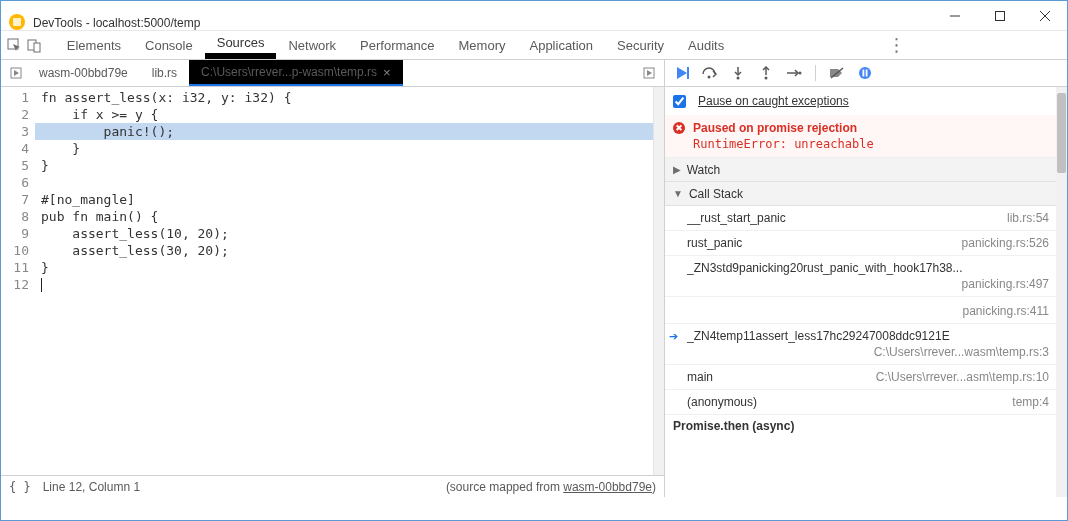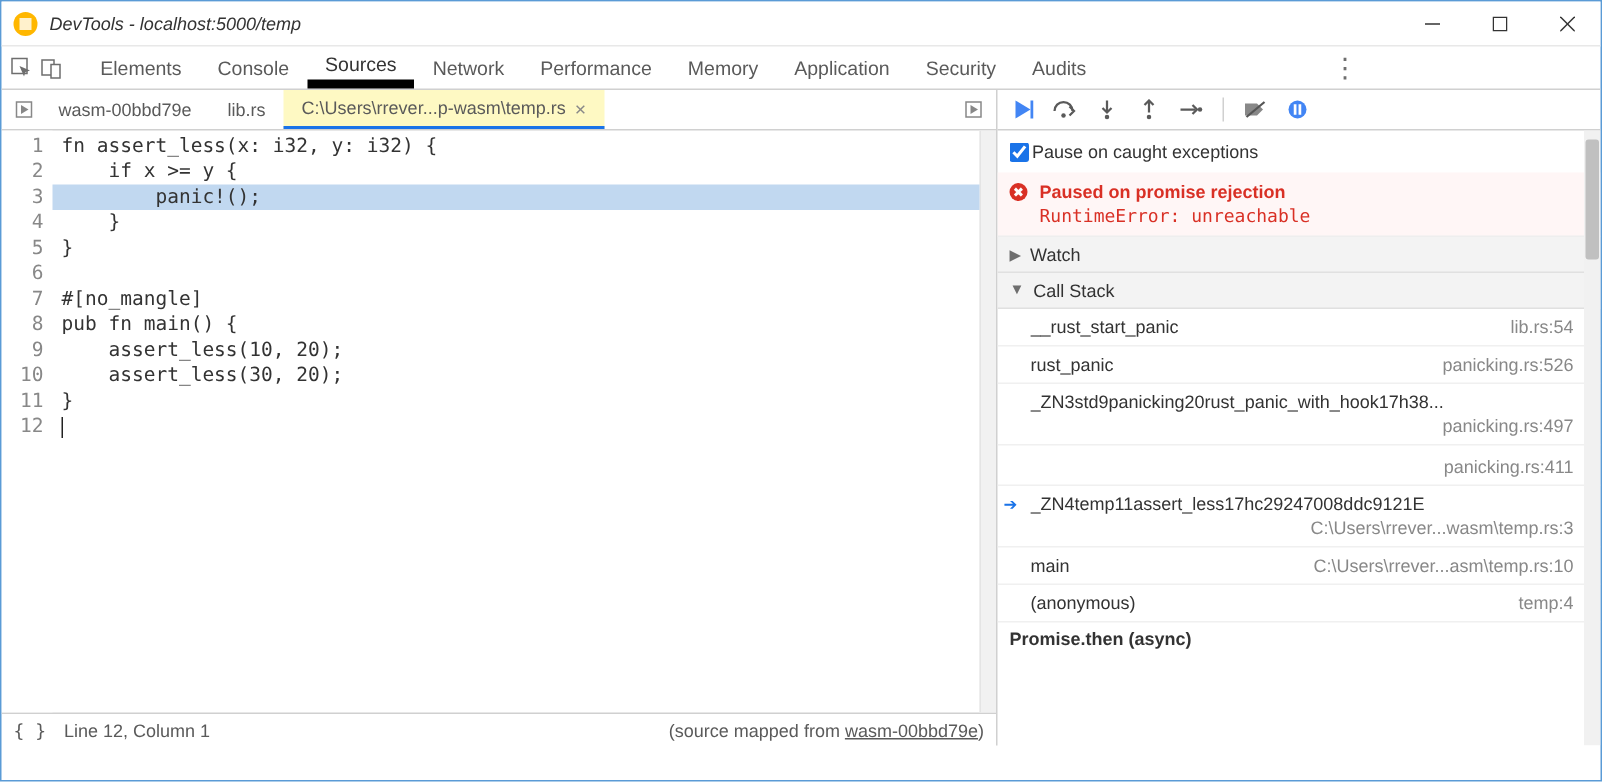--- a/index.html
+++ b/index.html
@@ -1,38 +1,38 @@
 <!DOCTYPE html>
 <html><head>
 <meta charset="utf-8">
 <style>
 * { box-sizing: border-box; margin: 0; padding: 0; }
 body { font-family: "Segoe UI", Arial, sans-serif; font-size: 12px; color: #333; background: #fff; width: 1068px; height: 521px; overflow: hidden; border: 1px solid #5a9bd6; }
-.titlebar { height: 30px; background: #fff; display: flex; align-items: center; padding: 0 0 0 8px; border-bottom: 1px solid #e8e8e8; font-style: italic; }
+.titlebar { height: 30px; background: #fff; display: flex; align-items: flex-end; padding: 0 0 0 8px; border-bottom: 1px solid #e8e8e8; }
 .titlebar .icon { width: 16px; height: 16px; border-radius: 50%; background: #ffb700; margin-right: 8px; display:flex; align-items:center; justify-content:center;}
 .titlebar .title { font-size: 12px; color: #333; flex: 1; }
 .titlebar .winbtns { display: flex; }
 .titlebar .winbtn { width: 45px; height: 29px; display: flex; align-items: center; justify-content: center; font-size: 14px; cursor: pointer; }
 
 .tabbar { height: 29px; display: flex; align-items: center; border-bottom: 1px solid #d0d0d0; padding-left: 4px; }
 .tabbar .tbtn { width: 22px; height: 22px; display: flex; align-items: center; justify-content: center; color: #6e6e6e; cursor: pointer; margin-right: 2px; }
 .tabbar .spacer { width: 12px; }
 .tabbar .tab { height: 28px; display: flex; align-items: center; padding: 0 12px; color: #5a5a5a; cursor: pointer; font-size: 13px; }
 .tabbar .tab.active { color: #333; border-bottom: 6px solid #000000; }
 .tabbar .right { margin-left: auto; display:flex; align-items:center; padding-right:10px;}
 .tabbar .more { font-size: 18px; color: #6e6e6e; cursor: pointer; padding: 0 8px;}
 
 .content { display: flex; height: 437px; }
 .left { width: 664px; display: flex; flex-direction: column; border-right: 1px solid #d0d0d0; }
 .right { width: 402px; display: flex; flex-direction: column; }
 
 .filetabs { height: 27px; display: flex; align-items: center; border-bottom: 1px solid #d0d0d0; padding: 0 4px; }
 .filetabs .ficon { width: 22px; height: 22px; display: flex; align-items: center; justify-content: center; color: #6e6e6e; cursor: pointer; }
 .filetabs .ftab { height: 26px; display: flex; align-items: center; padding: 0 12px; font-size: 12px; color: #5a5a5a; cursor: pointer; position: relative; }
-.filetabs .ftab.active { background: #fef9c3; border-bottom: 2px solid #1a73e8; text-align: center; }
+.filetabs .ftab.active { background: #000000; border-bottom: 2px solid #1a73e8; text-align: center; }
 .filetabs .ftab .close { margin-left: 6px; color: #888; font-size: 13px; }
 .filetabs .rf { margin-left: auto; }
 
 .editor { flex: 1; display: flex; font-family: Consolas, monospace; font-size: 13px; overflow: hidden; position: relative; }
 .gutter { width: 34px; text-align: right; color: #888; padding: 2px 6px 0 0; line-height: 17px; user-select: none; background: #fff; }
 .code { flex: 1; padding: 2px 0 0 6px; line-height: 17px; white-space: pre; position: relative; }
 .code .hl { position: absolute; left: 0; right: 0; height: 17px; background: #c1d8f0; z-index: 0; }
 .code .ln { position: relative; z-index: 1; height: 17px; }
 .cursor { display: inline-block; width: 1px; height: 14px; background: #222; vertical-align: text-bottom; }
 .escroll { width: 11px; background: #f1f1f1; border-left: 1px solid #e4e4e4; margin-left: auto; }
@@ -40,21 +40,21 @@
 .statusbar { height: 22px; border-top: 1px solid #d0d0d0; display: flex; align-items: center; padding: 0 8px; font-size: 12px; color: #5a5a5a; }
 .statusbar .braces { font-family: monospace; margin-right: 12px; }
 .statusbar .srcmap { margin-left: auto; }
 .statusbar .srcmap .u { text-decoration: underline; }
 
 .dbgbar { height: 27px; display: flex; align-items: center; padding: 0 8px; border-bottom: 1px solid #d0d0d0; gap: 10px; }
 .dbgbar .dbtn { width: 18px; height: 18px; display:flex; align-items:center; justify-content:center; cursor: pointer; }
 .dbgbar .sep { width: 1px; height: 16px; background: #d0d0d0; margin: 0 2px;}
 
 .panes { flex: 1; overflow-y: auto; position: relative; }
-.checkbox-row { padding: 4px 8px; display: flex; align-items: center; gap: 2px; height: 28px; }
+.checkbox-row { padding: 4px 8px; display: flex; align-items: center; gap: 12px; height: 28px; text-decoration: underline; }
 .checkbox-row input { accent-color: #1a73e8; }
 .pause-banner { background: #fff6f6; padding: 6px 8px 6px 28px; border-bottom: 1px solid #eee; position: relative; }
 .pause-banner .errico { position: absolute; left: 8px; top: 7px; width: 12px; height: 12px; border-radius: 50%; background: #d93025; color: #fff; font-size: 9px; display:flex;align-items:center;justify-content:center; }
 .pause-banner .t1 { color: #d93025; font-weight: 600; font-size: 12px; }
 .pause-banner .t2 { color: #d93025; font-family: Consolas, monospace; font-size: 12px; margin-top: 2px; }
 .section-header { background: #f3f3f3; height: 24px; display: flex; align-items: center; padding: 0 8px; font-size: 12px; color: #333; border-bottom: 1px solid #e0e0e0; cursor: pointer; }
 .section-header .tri { margin-right: 6px; color: #6e6e6e; font-size: 10px; }
 .stack-item { display: flex; align-items: flex-start; padding: 5px 18px 5px 22px; font-size: 12px; border-bottom: 1px solid #f0f0f0; position: relative; }
 .stack-item .ptr { position: absolute; left: 4px; top: 6px; color: #1a73e8; font-size: 11px; }
 .stack-item .fn-name { color: #333; flex: 1; overflow: hidden; text-overflow: ellipsis; white-space: nowrap; }

